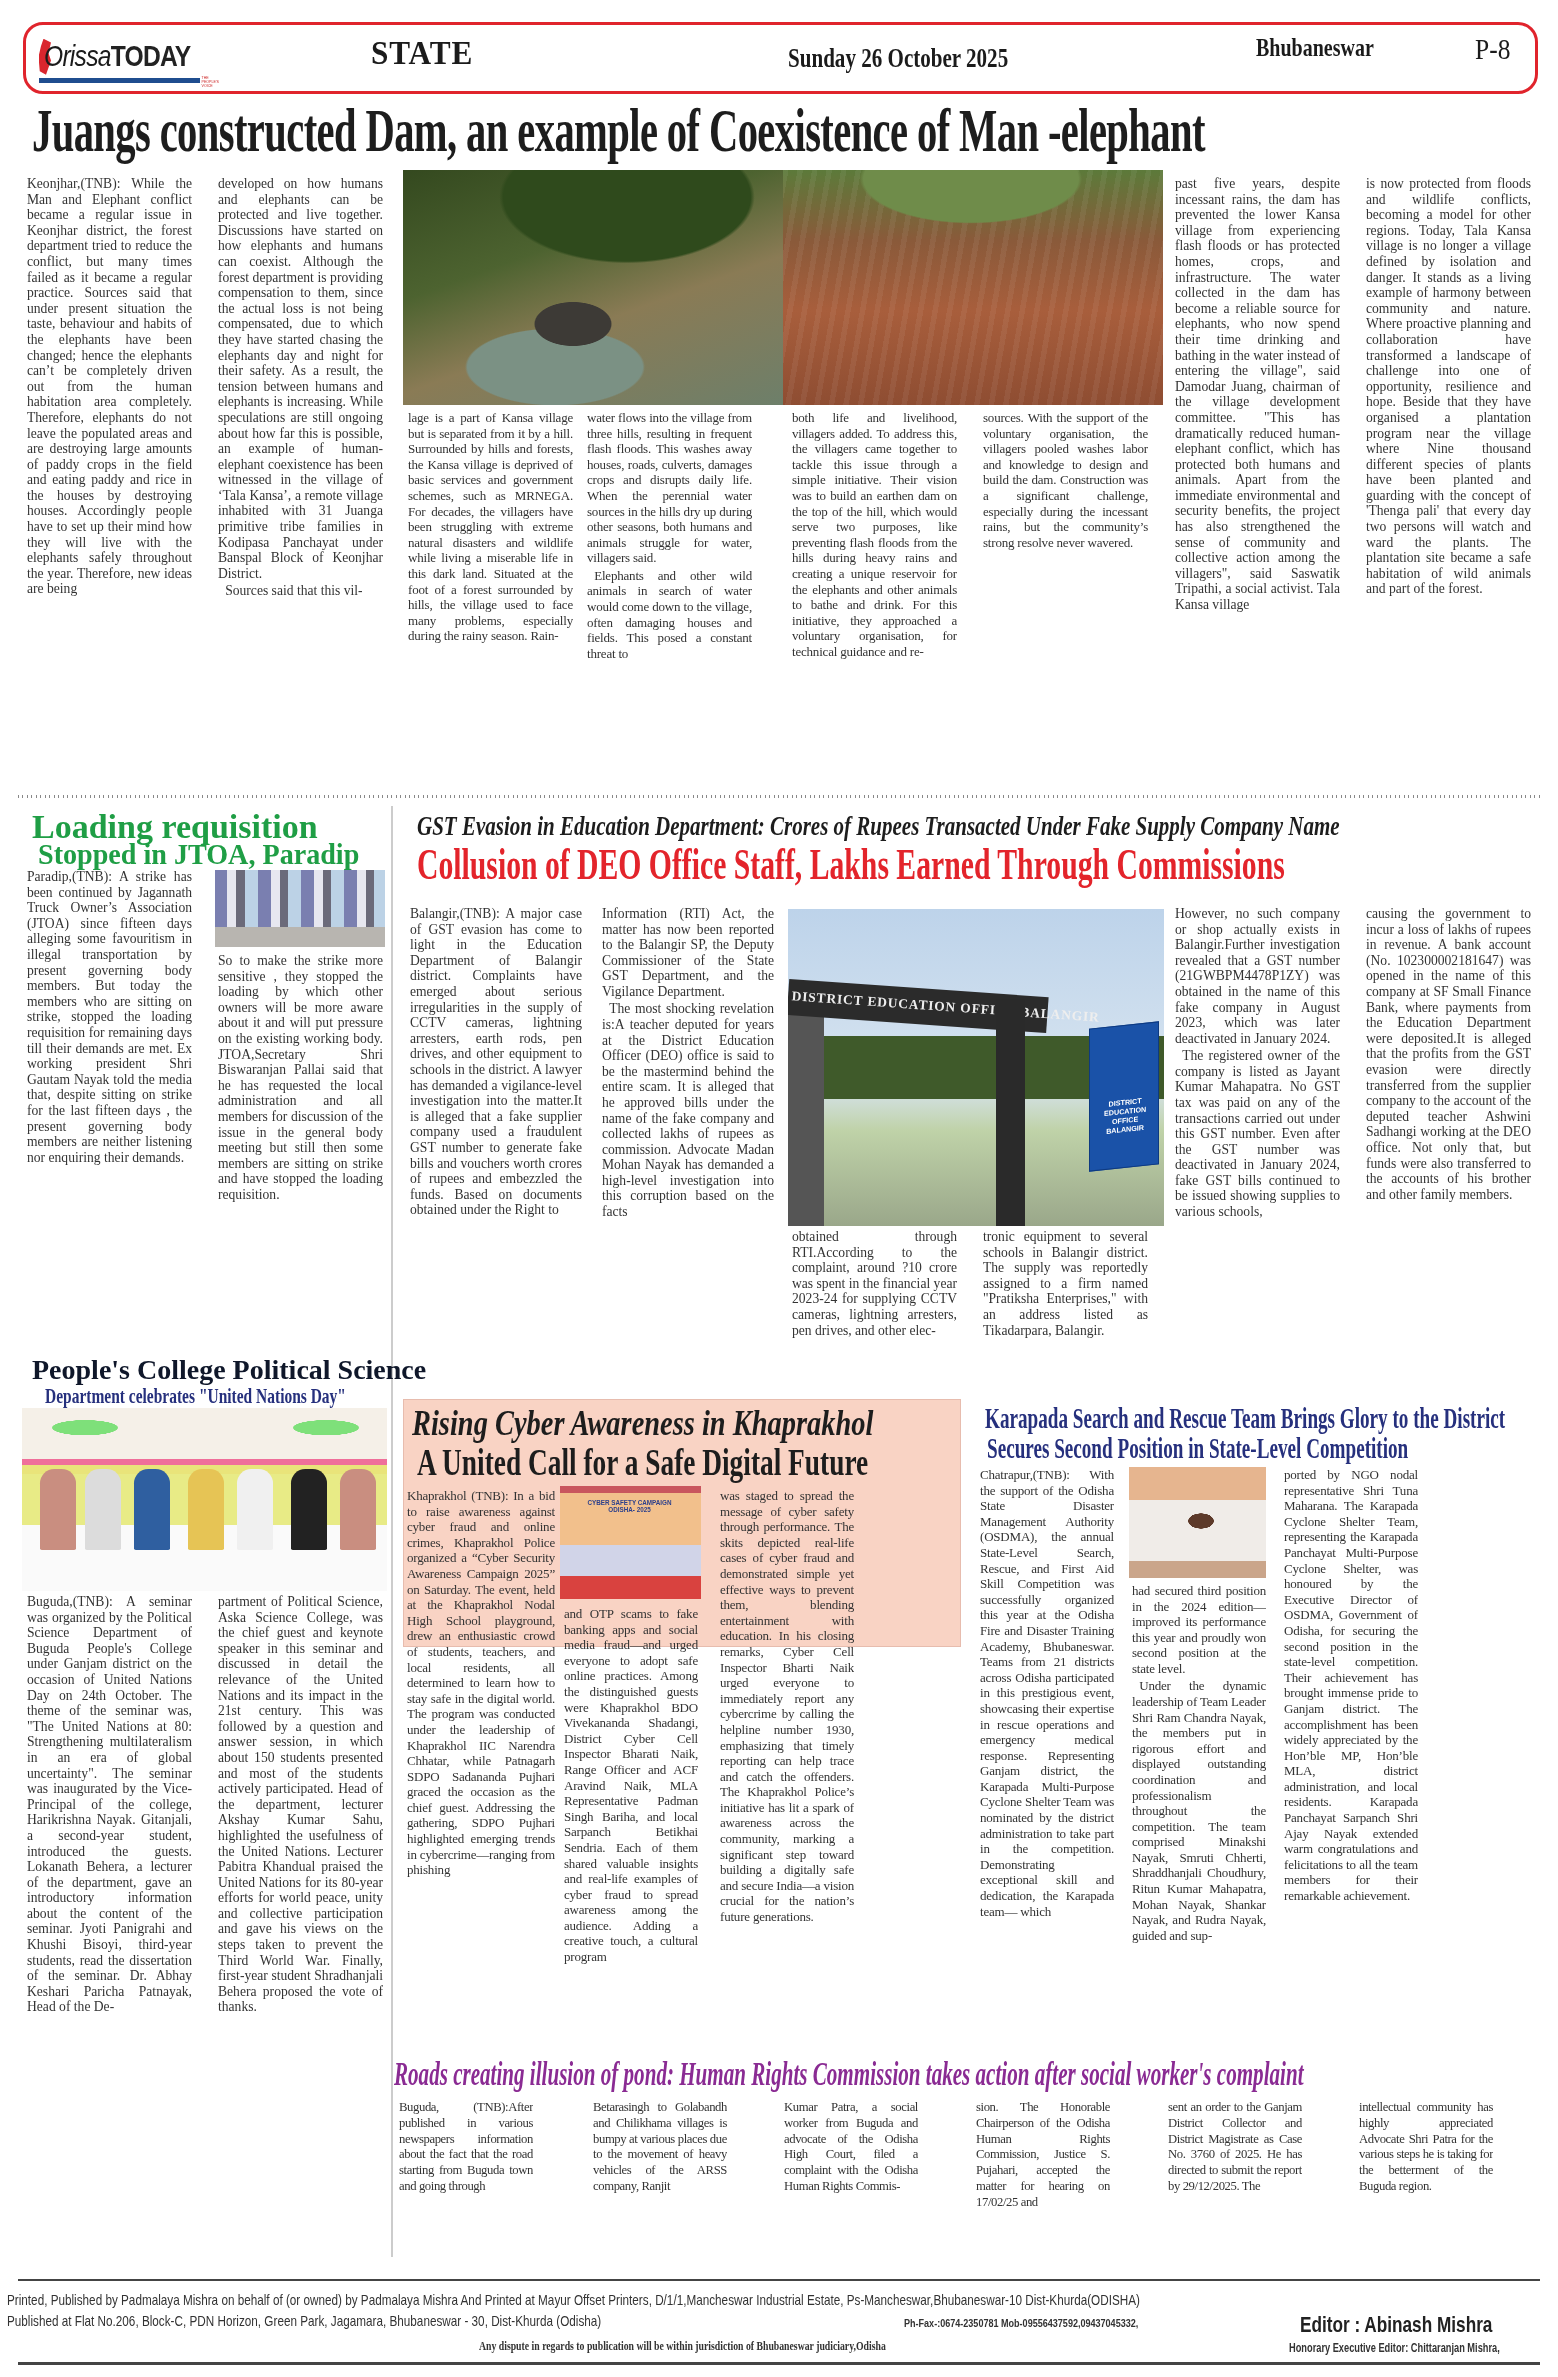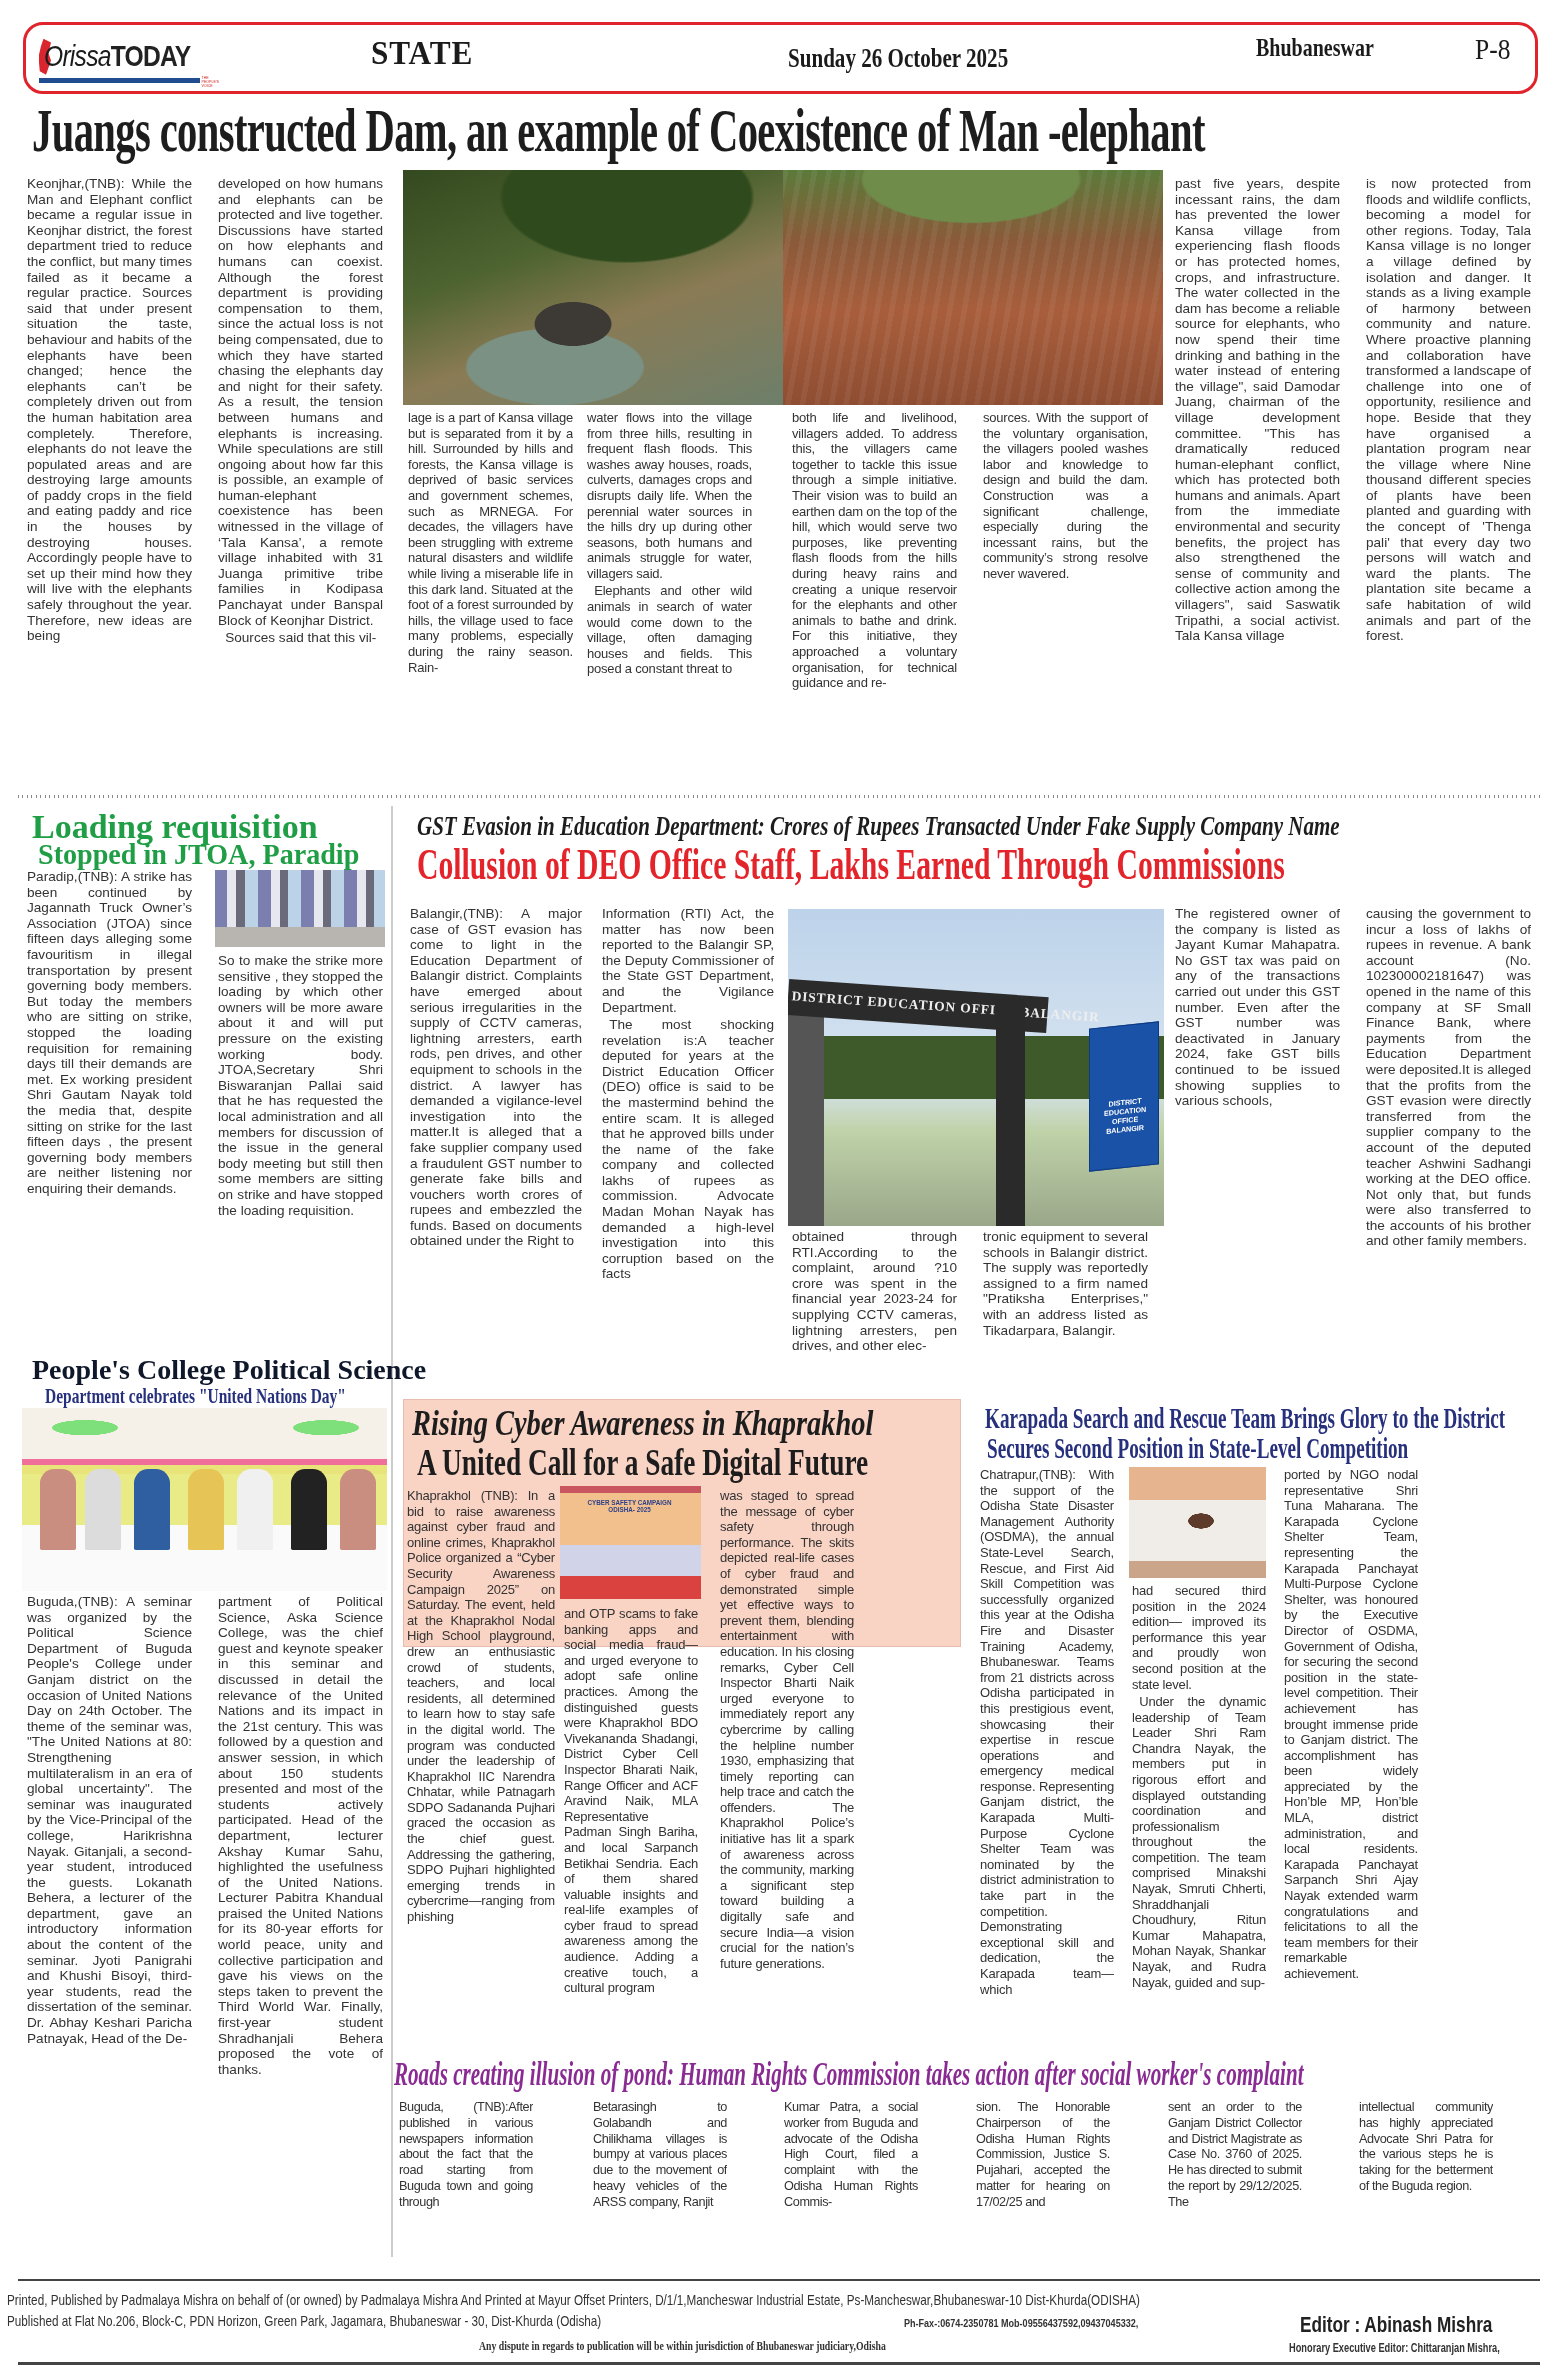--- a/index.html
+++ b/index.html
@@ -1,19 +1,19 @@
 <!DOCTYPE html>
 <html style="font-size:14.3px"><head>
 <meta charset="utf-8">
 <style>
 *{box-sizing:border-box;margin:0;padding:0}
 html,body{width:1558px;height:2377px;background:#fff;overflow:hidden}
 body{position:relative;font-family:"Liberation Serif","DejaVu Serif",serif;color:#2a2a2a}
 .abs{position:absolute}
-.col{position:absolute;font-family:Liberation Sans, sans-serif;font-size:13.6px;line-height:15.6px;text-align:justify;color:#333;overflow:hidden;hyphens:none}
+.col{position:absolute;font-family:Liberation Serif, serif;font-size:13.6px;line-height:15.6px;text-align:justify;color:#333;overflow:hidden;hyphens:none}
 .col.cond{font-size:13px;letter-spacing:-0.2px}
 .col.narrow{font-size:12.7px;letter-spacing:-0.4px;line-height:15.8px}
 .col p{text-indent:0}
 .col p+p{margin-top:1.8px;text-indent:7.2px}
 
 #masthead{left:23px;top:21.5px;width:1515px;height:72px;border:3.6px solid #e0242c;border-radius:20px}
 #logo{left:12.5px;top:12.5px;width:188px;height:45px}
 #logo .word{position:absolute;left:5.4px;top:1.8px;font-family:"Liberation Sans",sans-serif;font-size:30px;font-weight:bold;color:#222;letter-spacing:-0.9px;transform:scaleX(0.82);transform-origin:left}
 #logo .orissa{font-style:italic;font-weight:normal;color:#1b1b1b}
 #logo .bar{position:absolute;left:0;top:41px;width:161px;height:4.5px;background:#1f4d8f}
@@ -165,20 +165,21 @@
       <span id="deo-sign-text">DISTRICT EDUCATION OFFICE BALANGIR</span>
     </div>
 </div>
 <div class="col" style="left:792px;top:1229px;width:165px;height:161px">
     <p>obtained through RTI.According to the complaint, around ?10 crore was spent in the financial year 2023-24 for supplying CCTV cameras, lightning arresters, pen drives, and other elec-</p>
   </div>
 <div class="col" style="left:983px;top:1229px;width:165px;height:161px">
     <p>tronic equipment to several schools in Balangir district. The supply was reportedly assigned to a firm named "Pratiksha Enterprises," with an address listed as Tikadarpara, Balangir.</p>
   </div>
 <div class="col" style="left:1175px;top:906px;width:165px;height:484px">
+    <p>However, no such company or shop actually exists in Balangir.Further investigation revealed that a GST number (21GWBPM4478P1ZY) was obtained in the name of this fake company in August 2023, which was later deactivated in January 2024.</p>
     <p>The registered owner of the company is listed as Jayant Kumar Mahapatra. No GST tax was paid on any of the transactions carried out under this GST number. Even after the GST number was deactivated in January 2024, fake GST bills continued to be issued showing supplies to various schools,</p>
   </div>
 <div class="col" style="left:1366px;top:906px;width:165px;height:484px">
     <p>causing the government to incur a loss of lakhs of rupees in revenue. A bank account (No. 102300002181647) was opened in the name of this company at SF Small Finance Bank, where payments from the Education Department were deposited.It is alleged that the profits from the GST evasion were directly transferred from the supplier company to the account of the deputed teacher Ashwini Sadhangi working at the DEO office. Not only that, but funds were also transferred to the accounts of his brother and other family members.</p>
   </div>
 
 <div id="hl-people-1" class="hl">People's College Political Science</div>
 <div id="hl-people-2" class="hl">Department celebrates "United Nations Day"</div>
 <div id="photo-un" class="photo">
   <div class="person" style="left:18px;background:#c98e80"></div>

